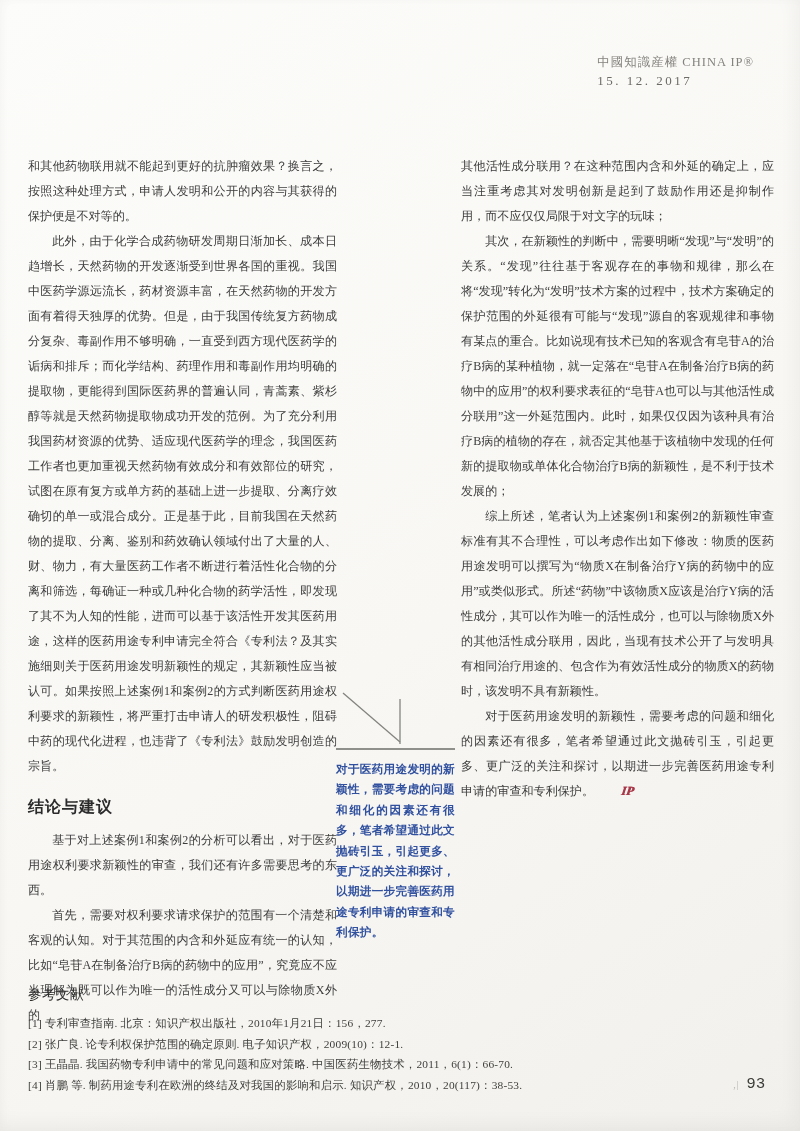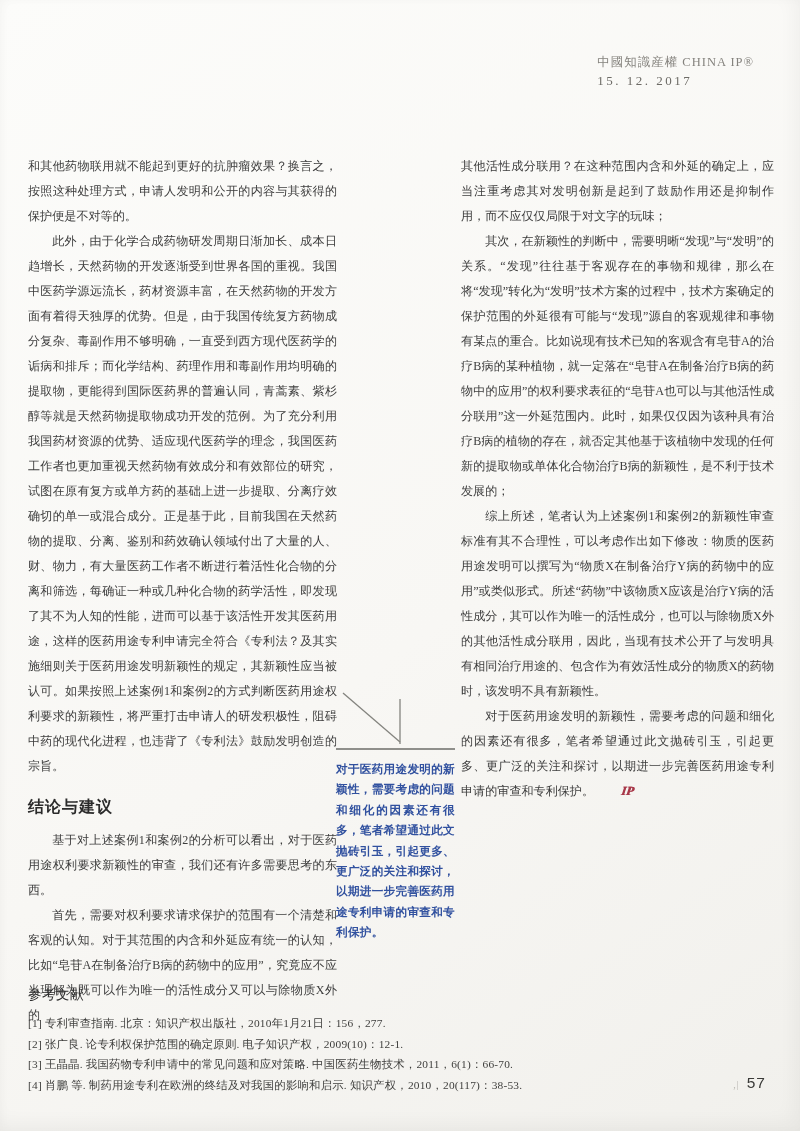--- a/index.html
+++ b/index.html
@@ -128,16 +128,16 @@
   <div class="references">
     <h3 class="ref-heading">参考文献</h3>
     <p class="ref-item">[1] 专利审查指南. 北京：知识产权出版社，2010年1月21日：156，277.</p>
     <p class="ref-item">[2] 张广良. 论专利权保护范围的确定原则. 电子知识产权，2009(10)：12-1.</p>
     <p class="ref-item">[3] 王晶晶. 我国药物专利申请中的常见问题和应对策略. 中国医药生物技术，2011，6(1)：66-70.</p>
     <p class="ref-item">[4] 肖鹏 等. 制药用途专利在欧洲的终结及对我国的影响和启示. 知识产权，2010，20(117)：38-53.</p>
   </div>
 
   <div class="footer">
     <span class="page-tick">,|</span>
-    <span class="page-num">57</span>
+    <span class="page-num">93</span>
   </div>
 
 </div>
 
 </body></html>

